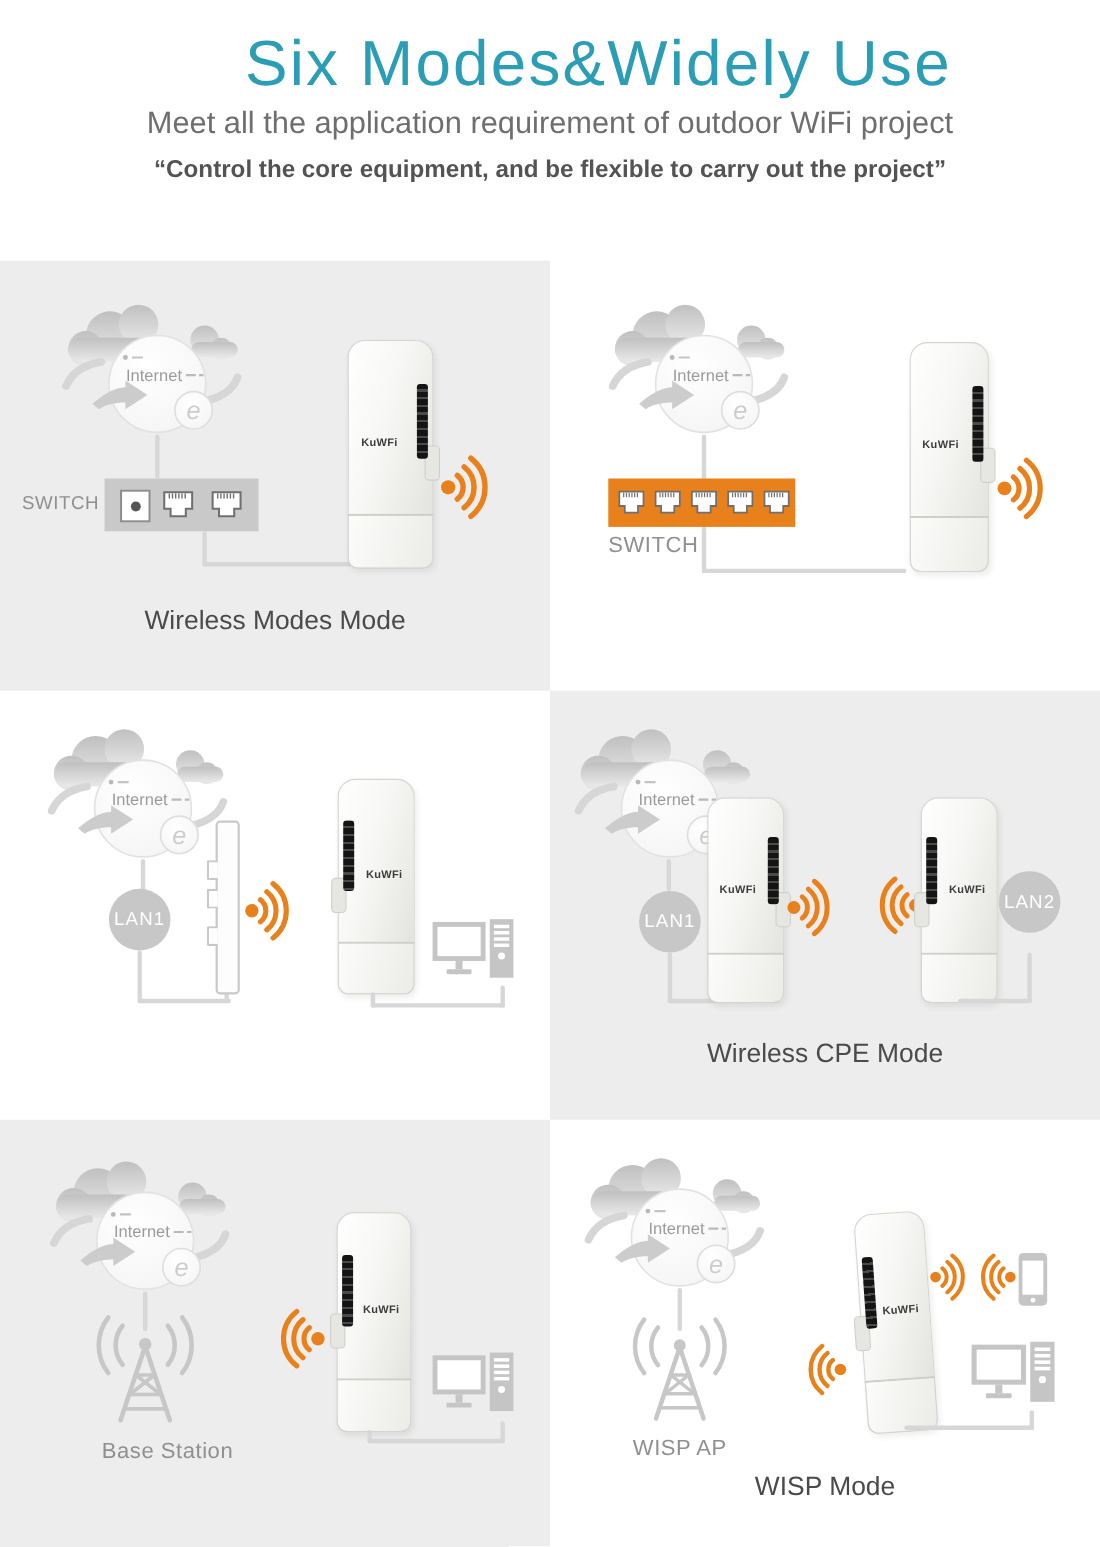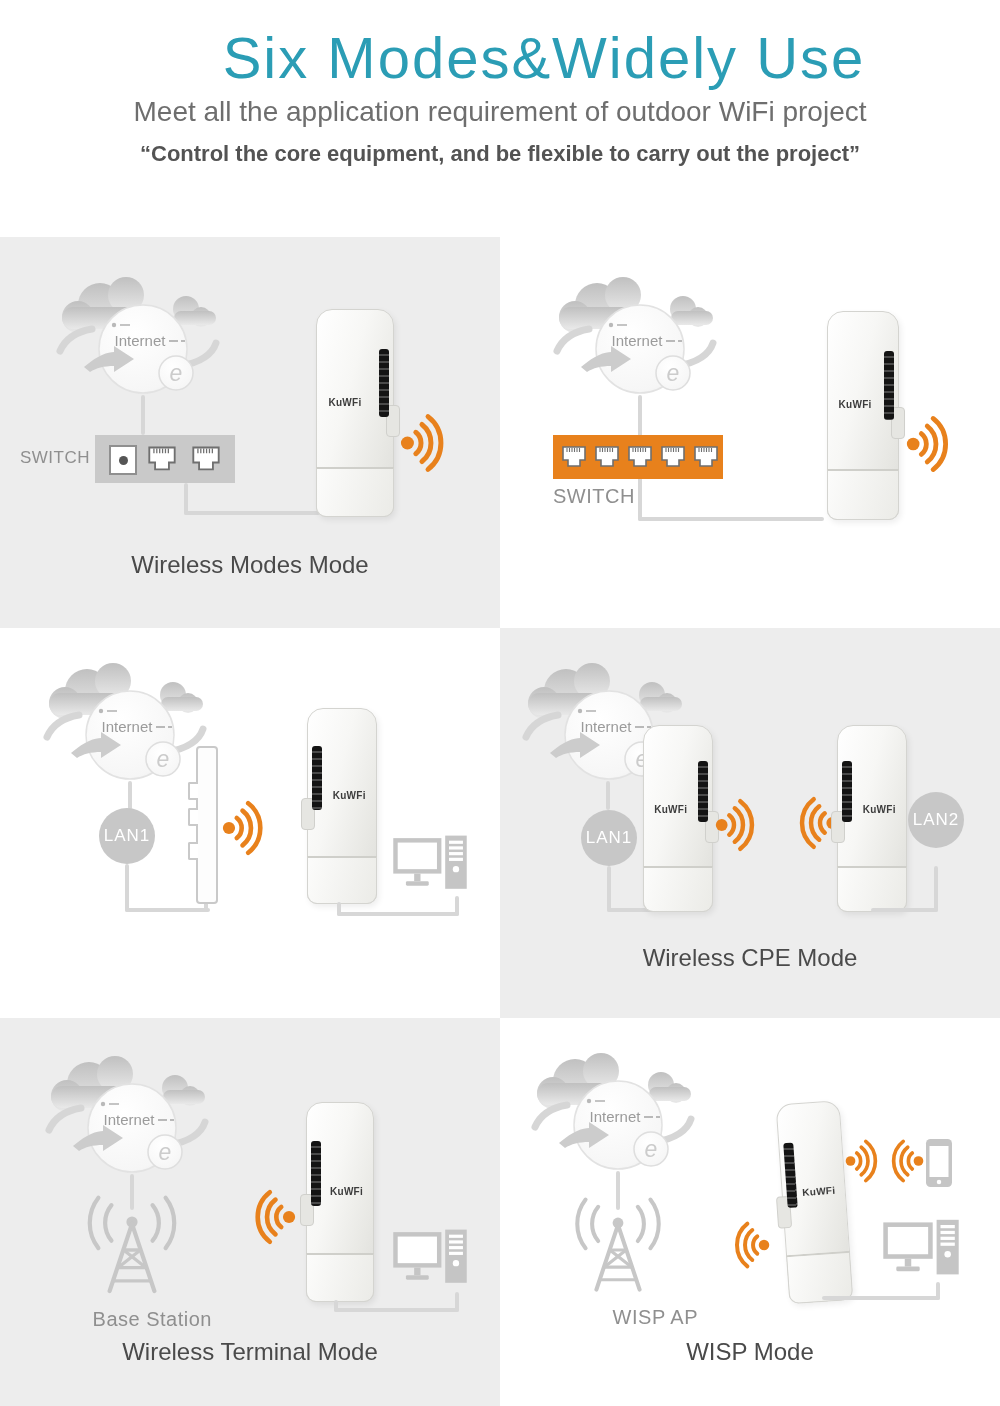--- a/index.html
+++ b/index.html
@@ -319,32 +319,31 @@
         <div class="strip"></div>
         <div class="logo">KuWFi</div>
         <div class="cap"></div>
       </div>
       <div class="ln" style="left:334px;top:282px;width:4px;height:12px"></div>
       <div class="ln" style="left:334px;top:290px;width:125px;height:4px"></div>
       <div class="ln" style="left:455px;top:274px;width:4px;height:20px"></div>
       <svg class="abs" style="left:392px;top:210px" width="76" height="64" viewBox="0 0 120 100">
           <use href="#sym-computer"></use>
         </svg>
-      <div class="caption" style="top:320px">Wireless Terminal Mode</div>
     </div>
 
     <div class="panel p-white h3">
       <div class="ln" style="left:116px;top:153px;width:4px;height:39px"></div>
       <svg class="abs" style="left:23px;top:25px" width="180" height="140" viewBox="0 0 180 140">
           <use href="#sym-cloud"></use>
         </svg>
       <svg class="abs" style="left:58px;top:178px" width="120" height="108" viewBox="0 0 120 120">
           <use href="#sym-tower"></use>
         </svg>
-      <div class="small-label" style="left:38px;top:288px;width:160px;text-align:right">WISP AP</div>
+      <div class="small-label" style="left:38px;top:288px;width:160px;text-align:center">WISP AP</div>
       <svg class="abs wifi-flip" style="left:220px;top:194px" width="50" height="66" viewBox="0 0 100 100">
           <use href="#sym-wifi"></use>
         </svg>
       <div class="device strip-left tilt" style="left:288px;top:84px;width:62px;height:198px">
         <div class="tab"></div>
         <div class="strip"></div>
         <div class="logo">KuWFi</div>
         <div class="cap"></div>
       </div>
       <svg class="abs" style="left:345px;top:115px" width="46" height="56" viewBox="0 0 100 100">

